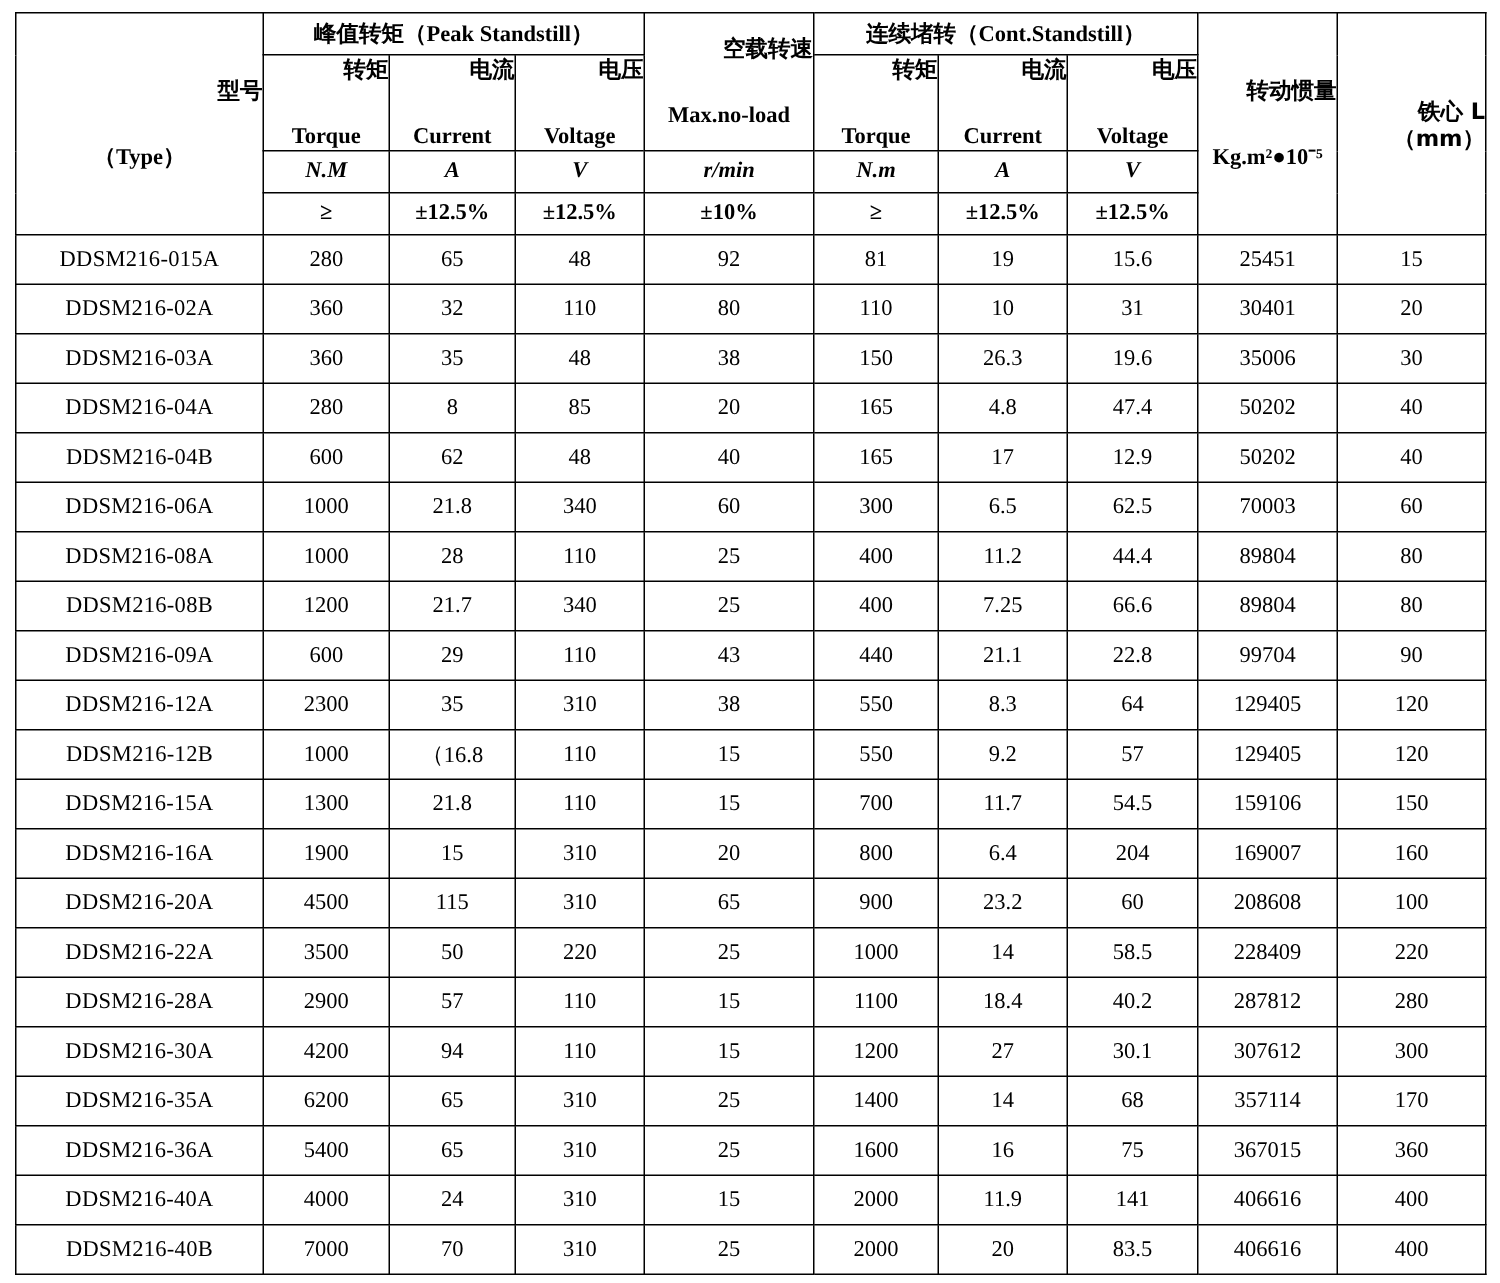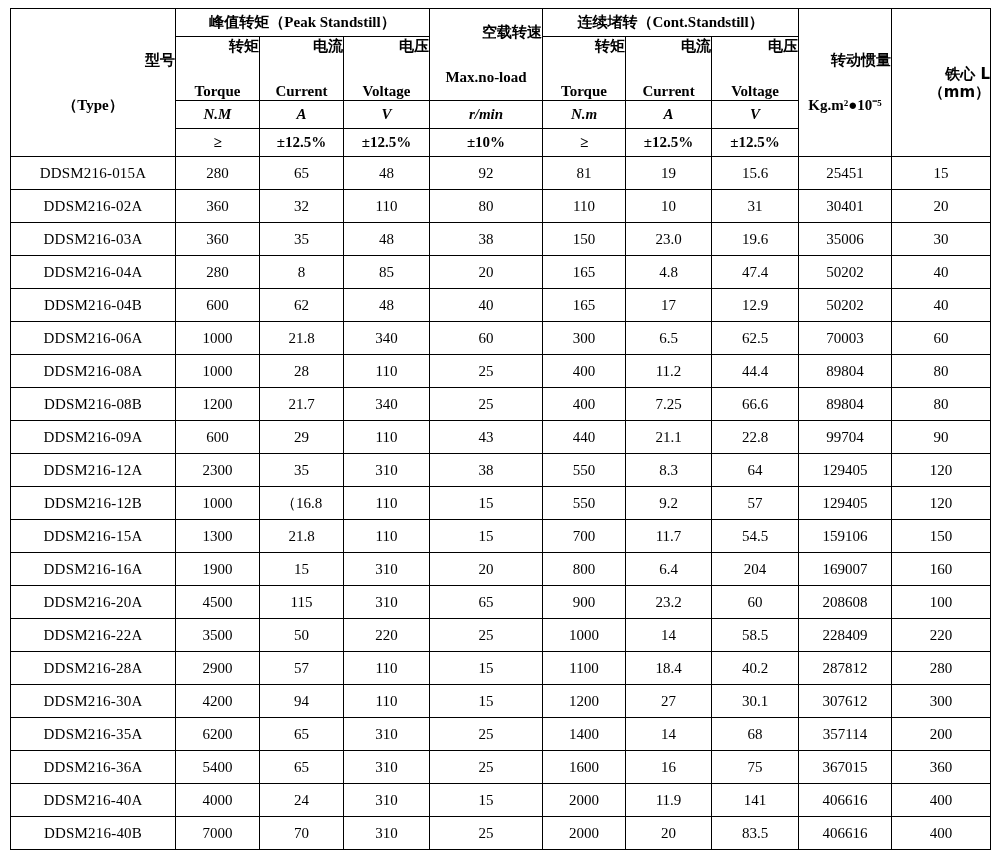--- a/index.html
+++ b/index.html
@@ -194,21 +194,21 @@
         <td>30401</td>
         <td>20</td>
       </tr>
       <tr>
         <td class="model">DDSM216-03A</td>
         <td>360</td>
         <td>35</td>
         <td>48</td>
         <td>38</td>
         <td>150</td>
-        <td>23.0</td>
+        <td>26.3</td>
         <td>19.6</td>
         <td>35006</td>
         <td>30</td>
       </tr>
       <tr>
         <td class="model">DDSM216-04A</td>
         <td>280</td>
         <td>8</td>
         <td>85</td>
         <td>20</td>
@@ -377,21 +377,21 @@
       <tr>
         <td class="model">DDSM216-35A</td>
         <td>6200</td>
         <td>65</td>
         <td>310</td>
         <td>25</td>
         <td>1400</td>
         <td>14</td>
         <td>68</td>
         <td>357114</td>
-        <td>200</td>
+        <td>170</td>
       </tr>
       <tr>
         <td class="model">DDSM216-36A</td>
         <td>5400</td>
         <td>65</td>
         <td>310</td>
         <td>25</td>
         <td>1600</td>
         <td>16</td>
         <td>75</td>

